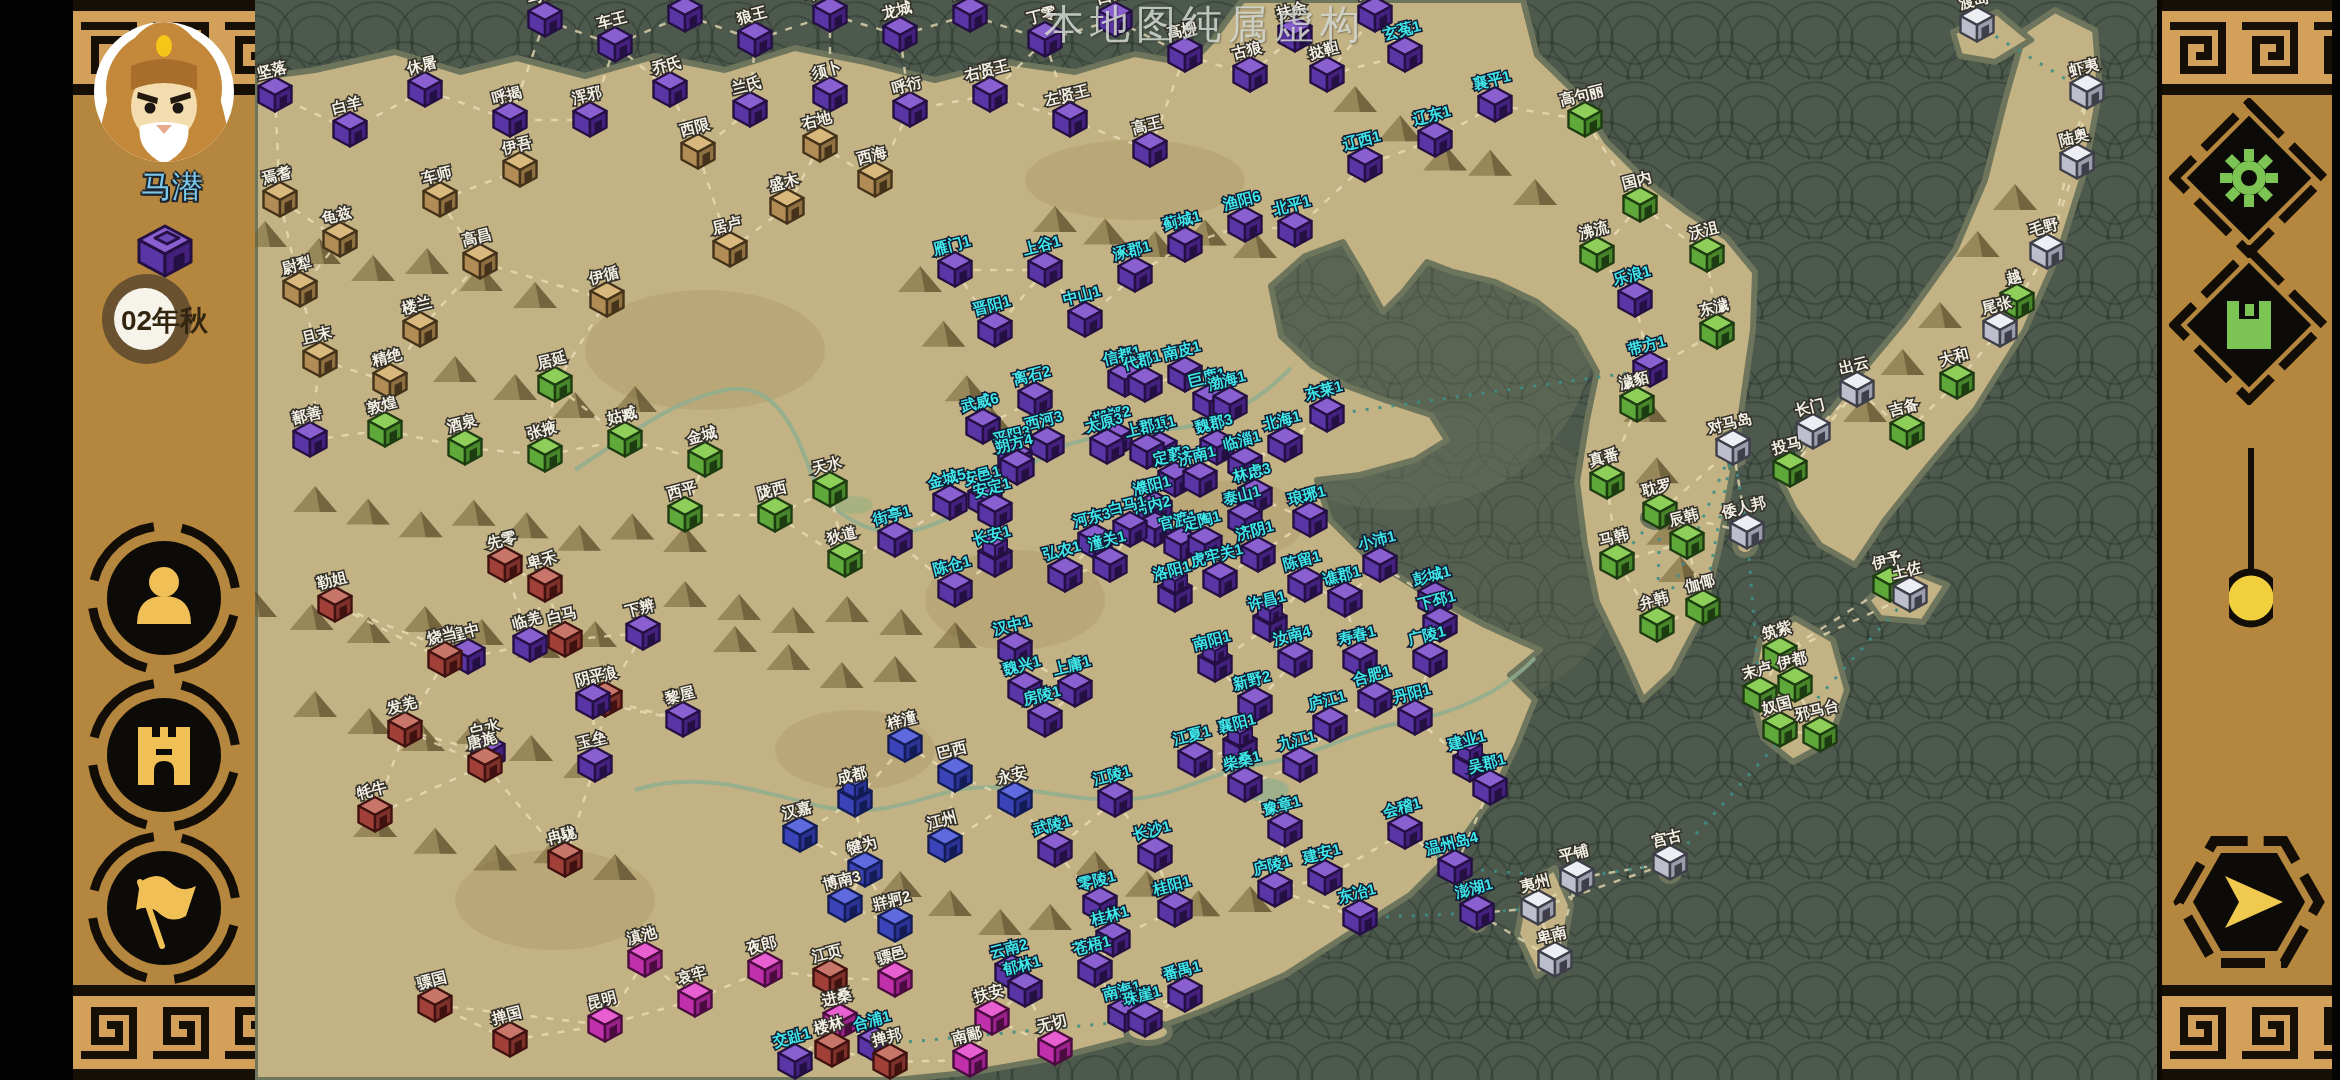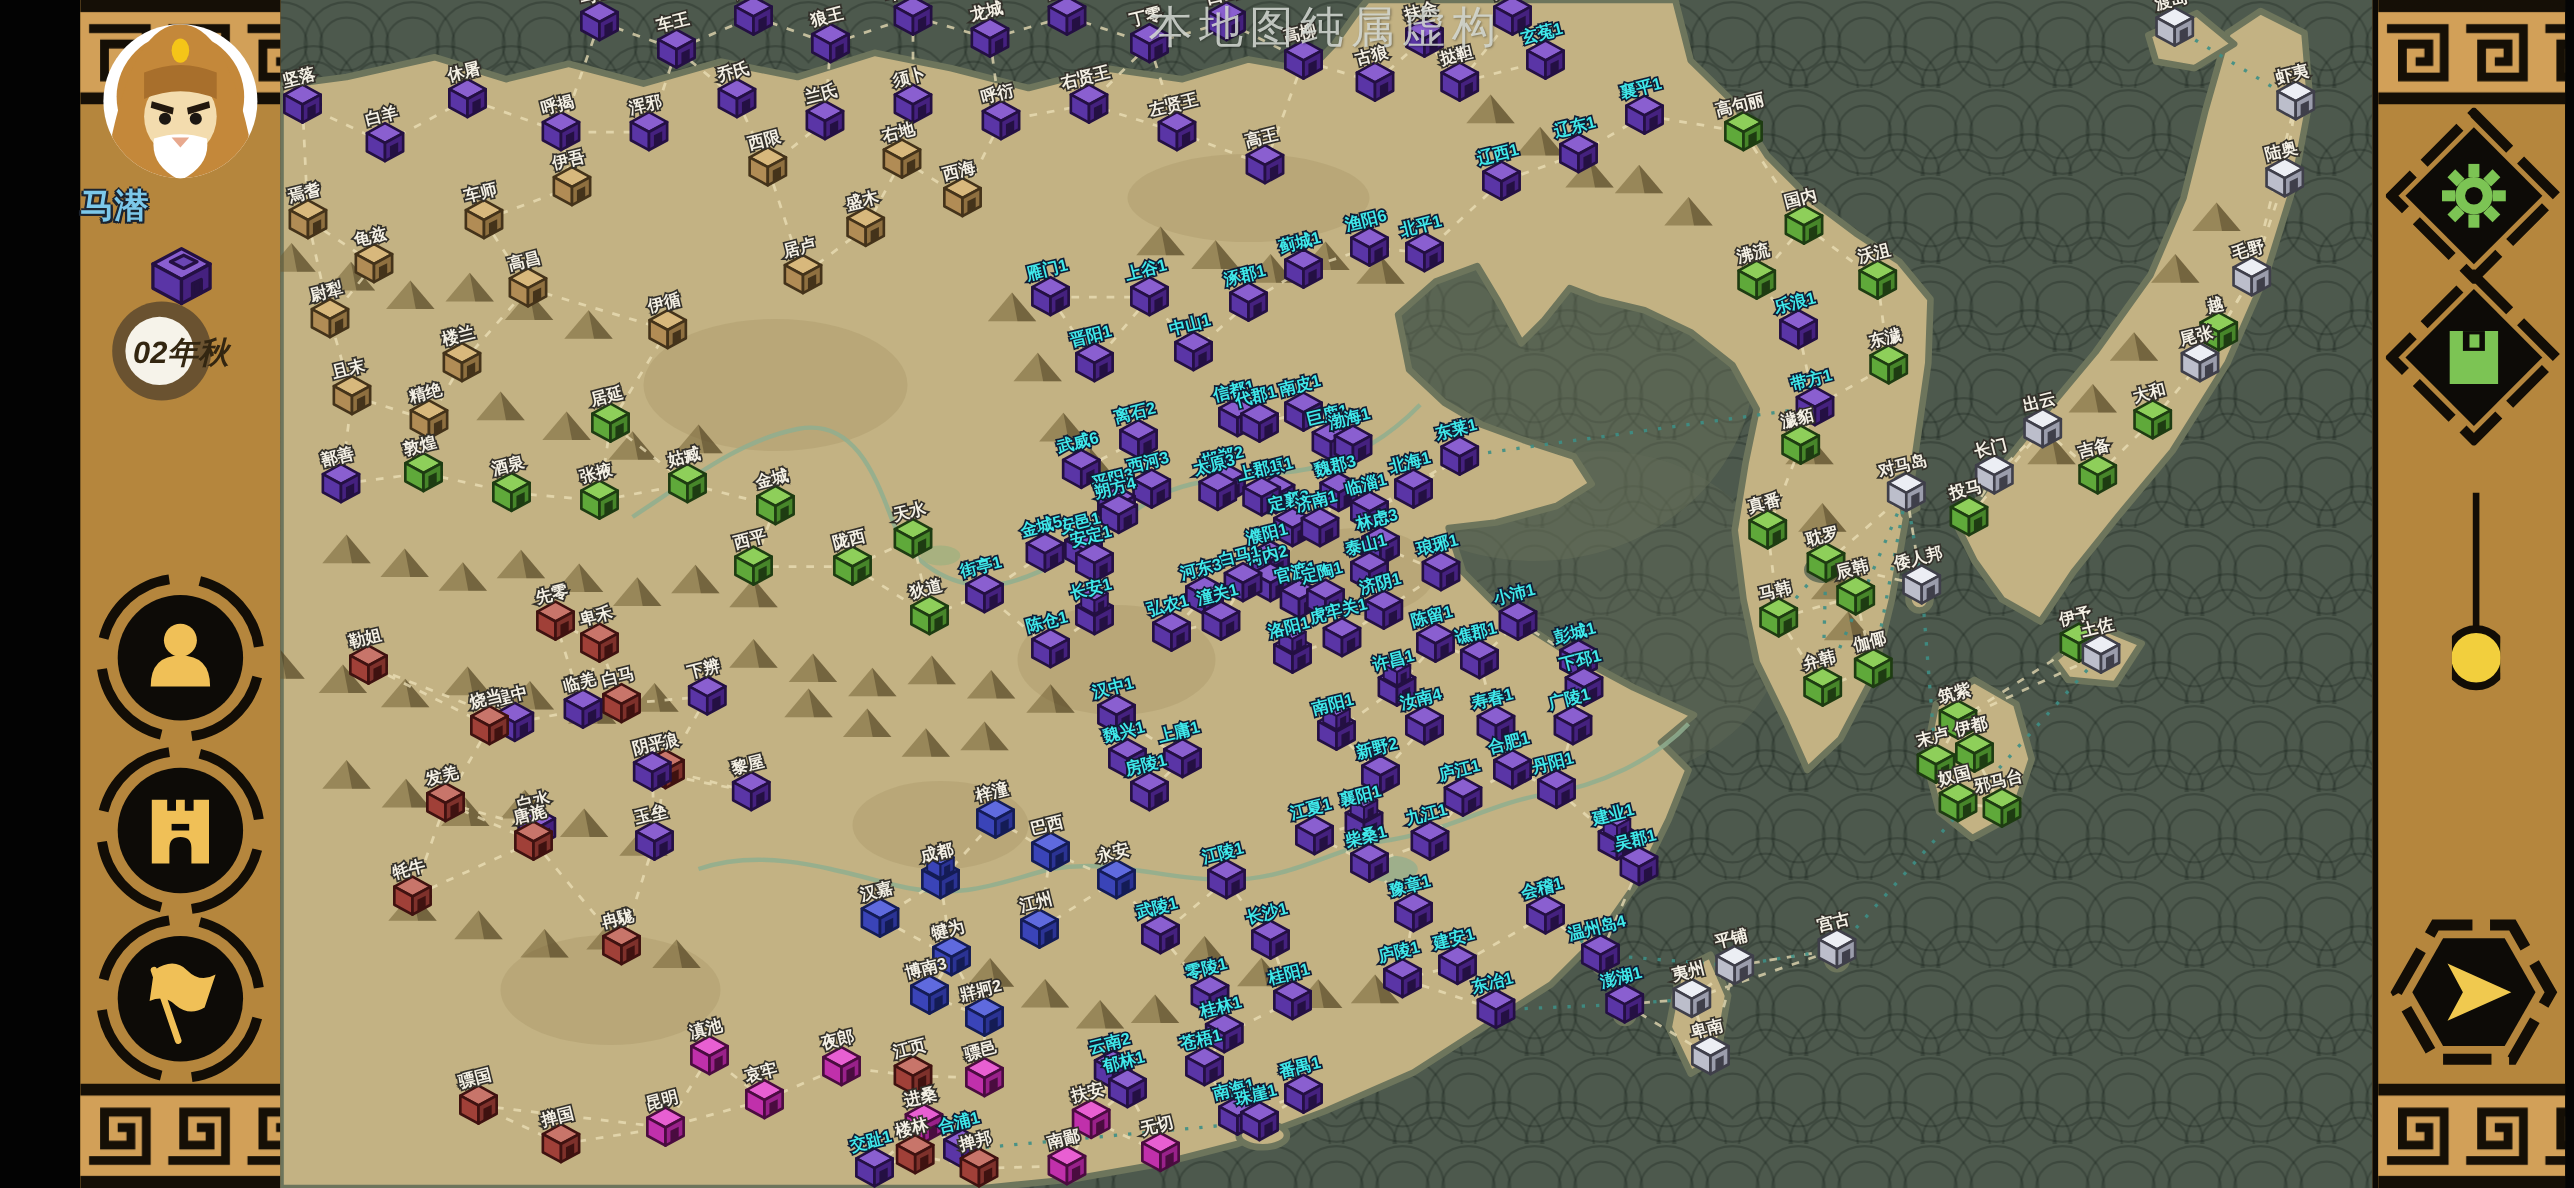--- a/index.html
+++ b/index.html
@@ -7,26 +7,26 @@
        font-family:"Liberation Sans","DejaVu Sans",sans-serif;}
   .abs{position:absolute;}
   #notch{left:0;top:0;width:73px;height:1080px;background:#030303;}
   #panel-left{left:73px;top:0;width:182px;height:1080px;background:#b5863d;}
   #panel-right{left:2157px;top:0;width:175px;height:1080px;background:#b5863d;border-left:5px solid #0c0905;box-sizing:border-box;}
   #right-edge{left:2332px;top:0;width:8px;height:1080px;background:#050505;}
   #map-wrap{left:255px;top:0;width:1902px;height:1080px;}
   .band{left:0;width:100%;height:95px;}
   .band.top{top:0;} .band.bot{bottom:0;top:auto;}
   .cir-btn{width:160px;height:160px;cursor:pointer;}
-  #player-name{left:0;top:166px;width:198px;font-size:31px;font-weight:bold;color:#7cc8ea;
+  #player-name{left:0;top:166px;width:198px;text-align:center;font-size:31px;font-weight:normal;color:#7cc8ea;
      text-shadow:-2px 0 #1c2430,2px 0 #1c2430,0 -2px #1c2430,0 2px #1c2430,2px 2px #1c2430,-2px 2px #1c2430;}
   #season-wrap{left:19px;top:274px;width:145px;height:90px;cursor:default;}
   #season-circle{position:absolute;left:10px;top:0;width:90px;height:90px;border-radius:50%;background:#6a5230;}
   #season-inner{position:absolute;left:22px;top:14px;width:62px;height:62px;border-radius:50%;background:#f6f3ea;}
-  #season-label{position:absolute;left:0;top:28px;width:145px;text-align:center;font-size:28px;font-weight:bold;color:#332611;font-style:italic;}
+  #season-label{position:absolute;left:0;top:28px;width:145px;text-align:center;font-size:28px;font-weight:bold;color:#332611;}
   svg text{font-family:"Liberation Sans","DejaVu Sans",sans-serif;}
   .node{cursor:pointer;}
 </style>
 </head>
 <body>
 
 <div id="notch" class="abs"></div>
 
 <div id="panel-left" class="abs">
   <svg class="abs band top" width="182" height="95">

